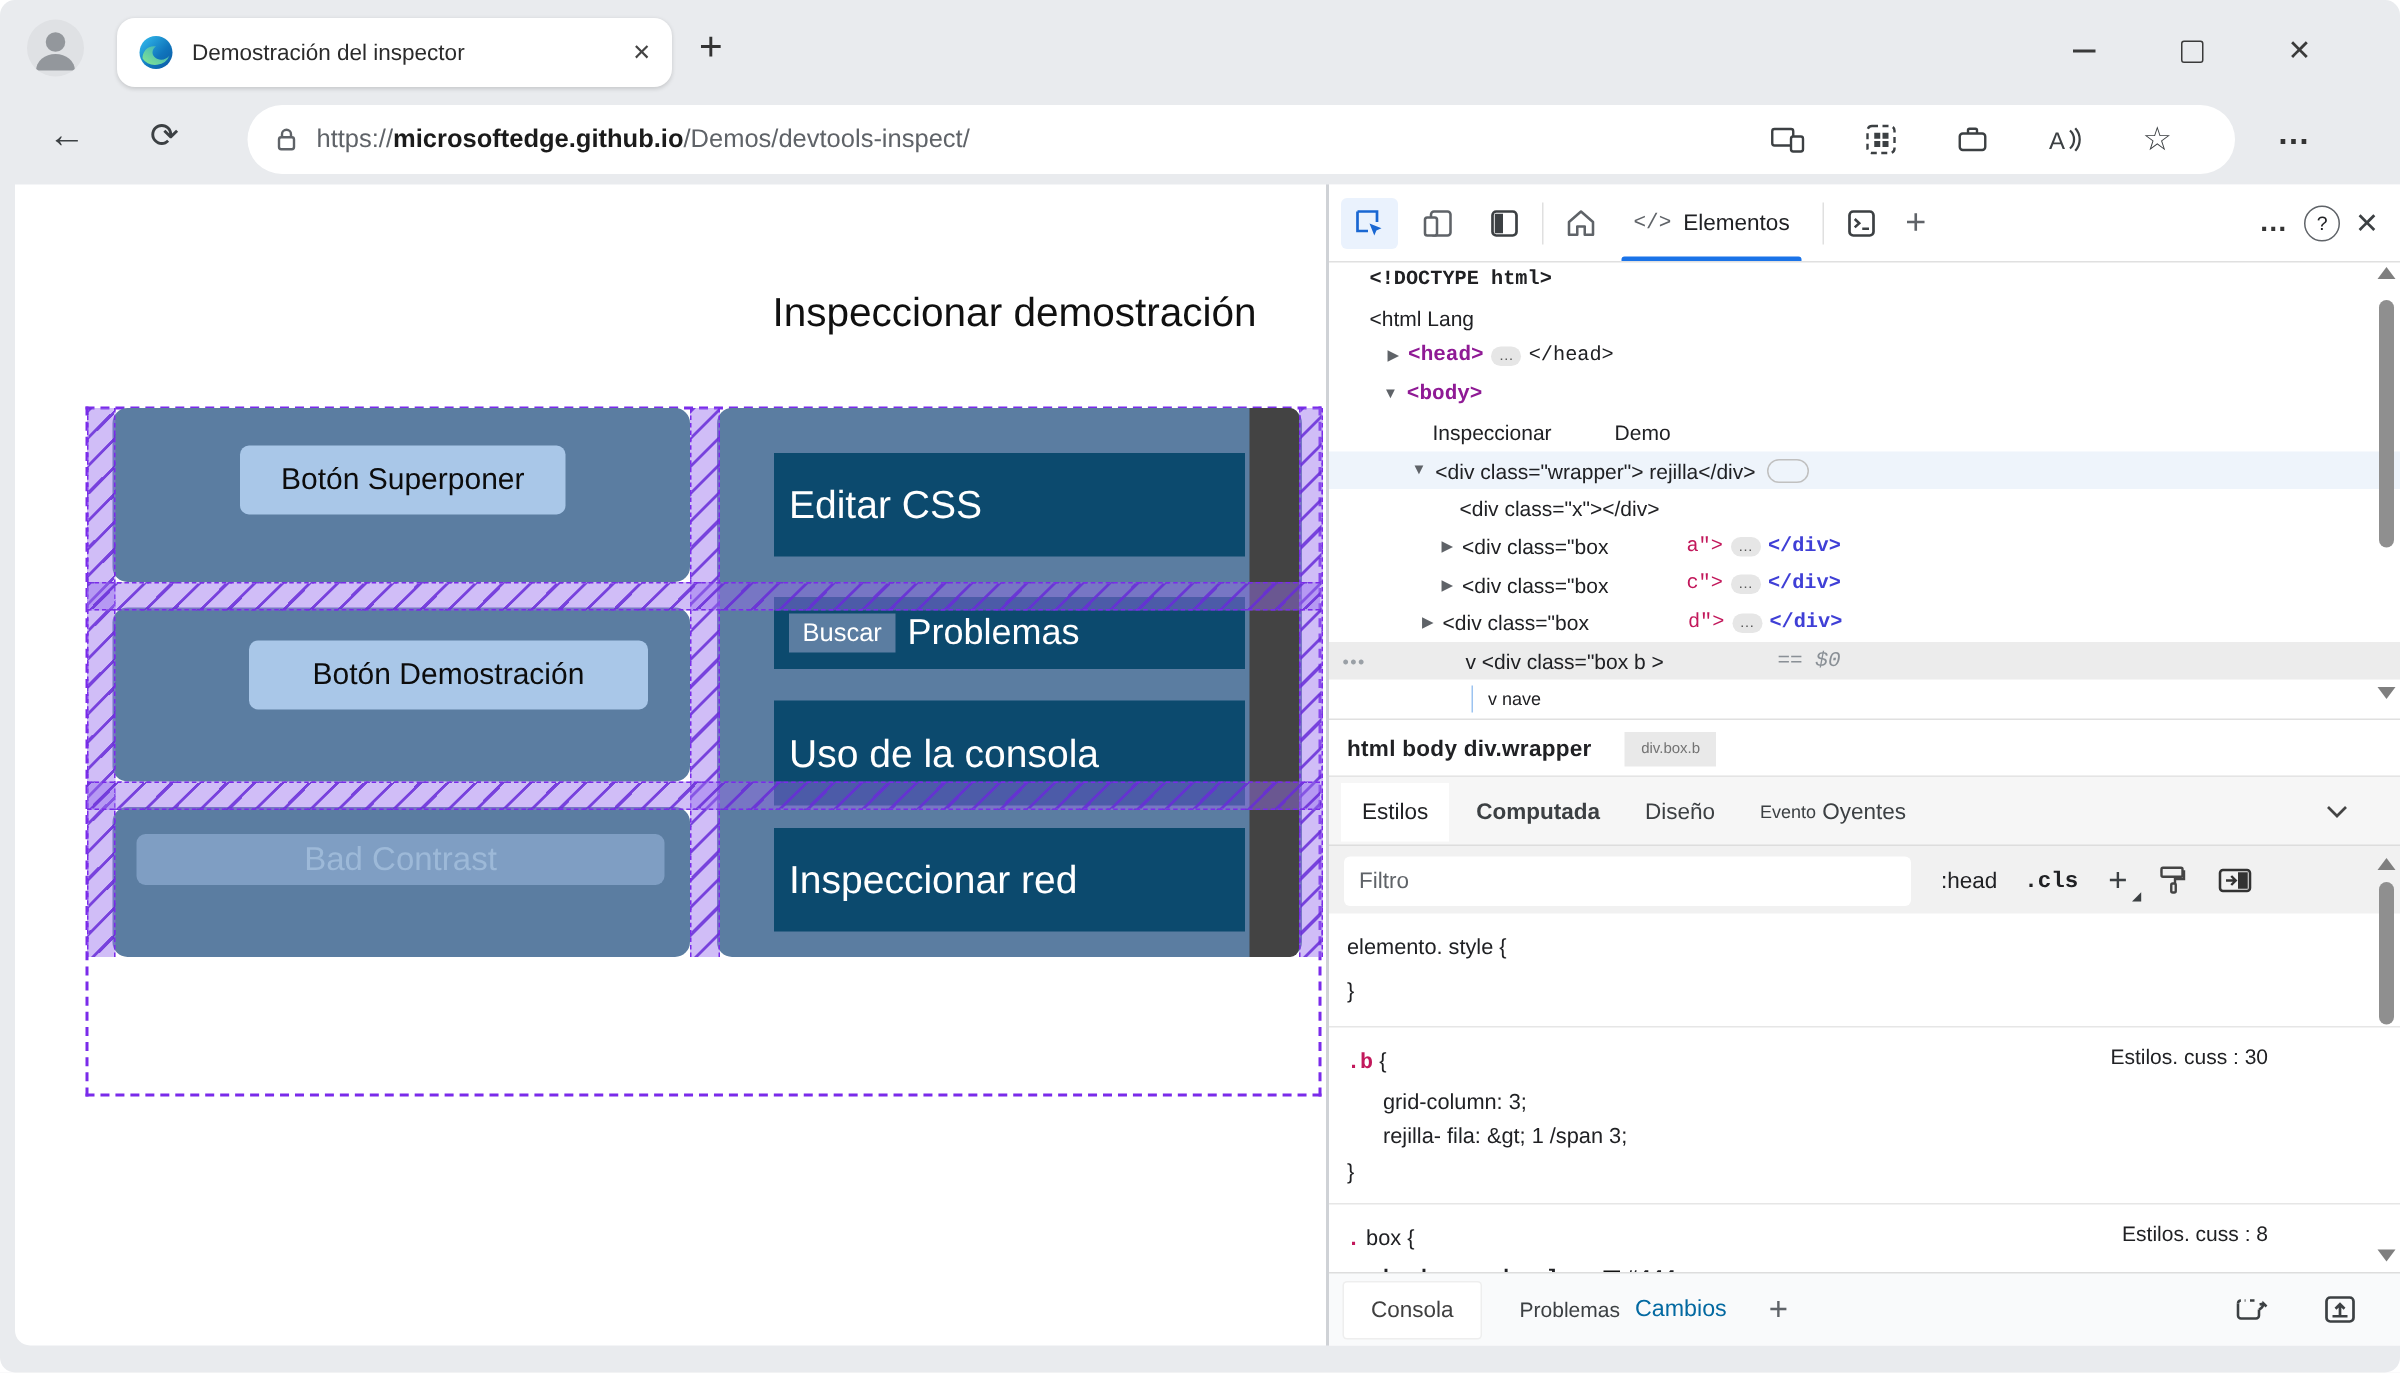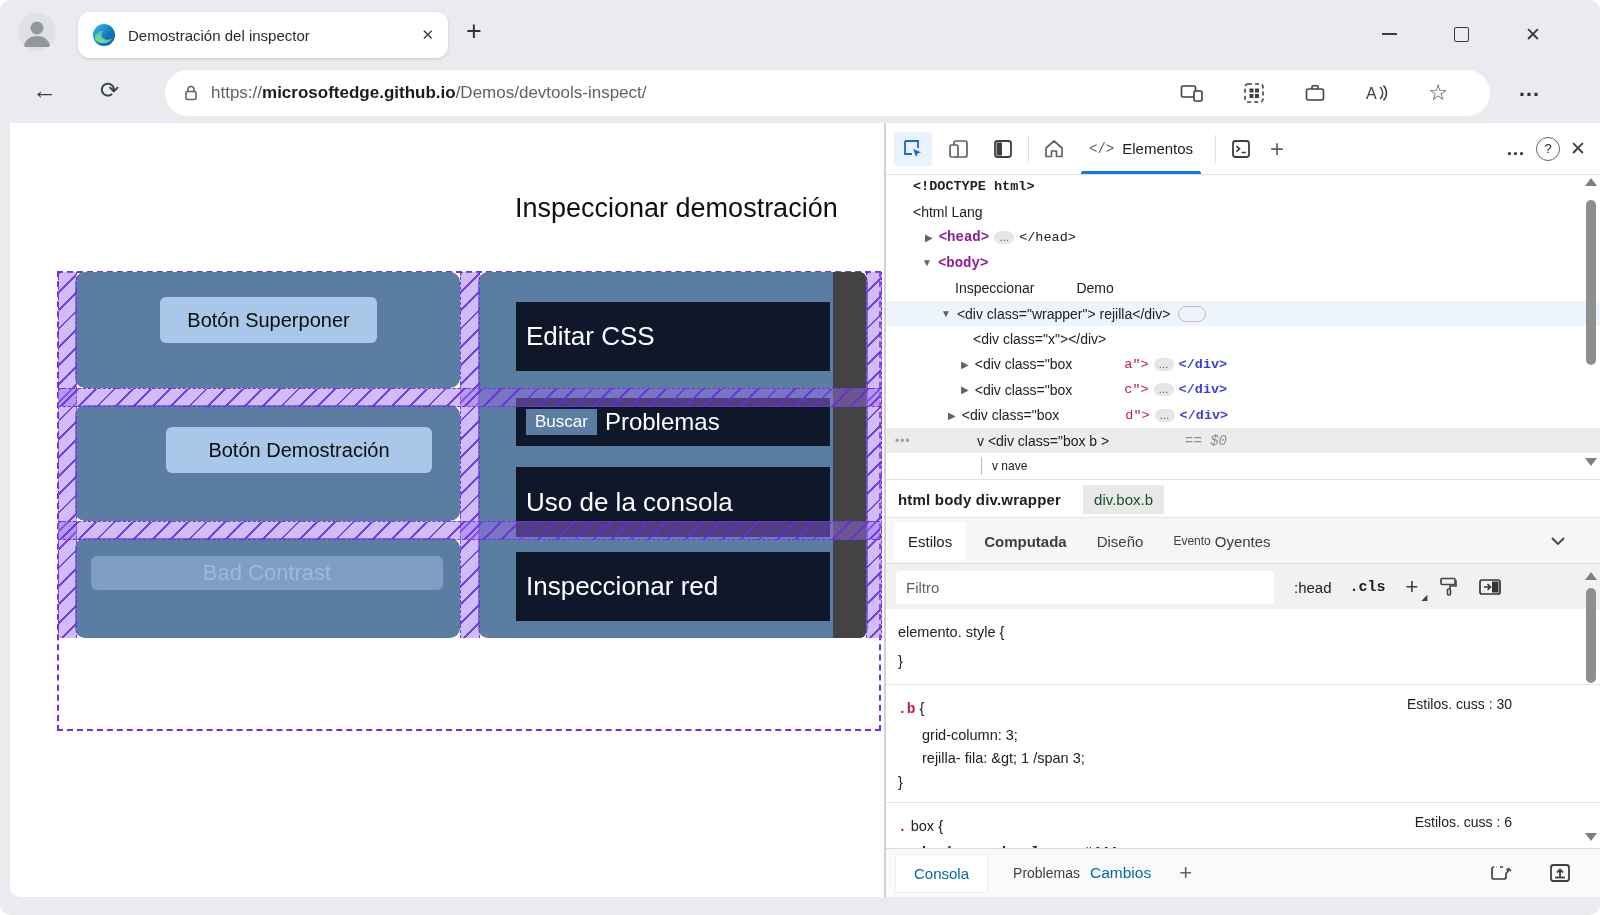--- a/index.html
+++ b/index.html
@@ -44,21 +44,21 @@
   .b1{left:17px;top:0;width:385px;height:116px;}
   .b2{left:17px;top:133px;width:385px;height:116px;}
   .b3{left:17px;top:266px;width:385px;height:100px;}
   .bB{left:420px;top:0;width:390px;height:366px;}
   .darkstrip{position:absolute;right:2px;top:0;width:33px;height:100%;background:#434343;border-radius:0 6px 6px 0;}
   .pbtn{position:absolute;background:#a9c7e8;border-radius:6px;display:flex;align-items:center;justify-content:center;
     font-size:20px;color:#0c0c0c;z-index:2;}
   .pb1{left:102px;top:25px;width:217px;height:46px;}
   .pb2{left:108px;top:155px;width:266px;height:46px;}
   .pb3{left:33px;top:284px;width:352px;height:34px;background:#7f9ec3;color:#9db9d8;font-size:22px;}
-  .tbtn{position:absolute;background:#0f172a;color:#fff;display:flex;align-items:center;padding-left:10px;
+  .tbtn{position:absolute;background:#0c4a6e;color:#fff;display:flex;align-items:center;padding-left:10px;
     box-sizing:border-box;font-size:26px;z-index:2;}
   .t1{left:458px;top:30px;width:314px;height:69px;}
   .t2{left:458px;top:126px;width:314px;height:48px;}
   .t3{left:458px;top:195px;width:314px;height:70px;}
   .t4{left:458px;top:280px;width:314px;height:69px;}
   .buscar-chip{background:#5b7da1;color:#fff;font-size:17px;padding:3px 9px;margin-right:8px;}
   .problemas{font-size:24px;}
   .hatch{position:absolute;z-index:3;background-color:rgba(152,112,238,.46);
     background-image:repeating-linear-gradient(135deg,rgba(104,44,216,.85) 0 2px,transparent 2px 13px);pointer-events:none;}
   .hatch.v{border-left:1.5px dashed #7a2bea;border-right:1.5px dashed #7a2bea;}
@@ -105,21 +105,21 @@
   
   .sbar{position:absolute;width:12px;right:3px;z-index:5;}
   .sb-tri-up{width:0;height:0;border-left:6px solid transparent;border-right:6px solid transparent;border-bottom:8px solid #7f7f7f;margin:0 auto;}
   .sb-tri-dn{width:0;height:0;border-left:6px solid transparent;border-right:6px solid transparent;border-top:8px solid #7f7f7f;margin:0 auto;}
   .sb-thumb{width:10px;background:#8f8f8f;border-radius:6px;margin:6px auto;}
 
   
   .crumbs{position:absolute;left:0;top:356px;right:0;height:38px;border-top:1px solid #e0e0e0;
     display:flex;align-items:center;padding-left:12px;background:#fff;}
   .crumb-path{font-size:15px;color:#202124;font-weight:600;letter-spacing:.2px;}
-  .crumb-cur{margin-left:22px;background:#e9e9e9;color:#14532d;font-size:15px;padding:6px 11px;}
+  .crumb-cur{margin-left:22px;background:#e9e9e9;color:#737373;font-size:10px;padding:6px 11px;}
 
   
   .stabs{position:absolute;left:0;top:394px;right:0;height:46px;background:#f6f6f6;border-top:1px solid #e4e4e4;
     display:flex;align-items:center;padding-left:8px;}
   .stab{font-size:15px;color:#3c4043;margin-right:30px;}
   .stab.active{background:#fff;padding:11px 14px;color:#202124;margin-right:18px;}
   .stab-ev{font-size:12px;color:#3c4043;margin-right:4px;}
   .stab-chev{margin-left:auto;margin-right:34px;color:#444;}
 
   
@@ -140,21 +140,21 @@
   .rline{line-height:29px;}
   .rprop{line-height:23px;padding-left:24px;}
   .sel-b{color:#c2185b;font-family:"Liberation Mono",monospace;font-weight:700;}
   .rlink{position:absolute;right:88px;top:11px;font-size:14px;color:#202124;}
   .swatch{display:inline-block;width:11px;height:11px;background:#111;margin:0 4px;vertical-align:middle;}
   .bgprop{font-family:"Liberation Mono",monospace;font-weight:700;font-size:14px;}
 
   
   .bbar{position:absolute;left:0;bottom:0;right:0;height:48px;background:#f9fafb;border-top:1px solid #ddd;
     display:flex;align-items:center;padding-left:10px;}
-  .btab-active{background:#fff;padding:10px 18px;font-size:15px;color:#0369a1;border-radius:2px;box-shadow:0 0 0 1px #eee;}
+  .btab-active{background:#fff;padding:10px 18px;font-size:15px;color:#404040;border-radius:2px;box-shadow:0 0 0 1px #eee;}
   .btab{font-size:14px;color:#3c4043;margin-left:26px;}
   .btab.big{font-size:15.5px;color:#0369a1;font-weight:500;margin-left:10px;}
   .bplus{font-size:22px;color:#5f6368;margin-left:28px;font-weight:300;}
   .bicons{margin-left:auto;display:flex;align-items:center;gap:36px;padding-right:28px;color:#3c4043;}
 
   svg{display:block;}
 </style>
 </head>
 <body>
 
@@ -425,21 +425,21 @@
         </div>
         <div class="rsec">
           <div class="rline"><span class="sel-b">.b</span><span> {</span></div>
           <span class="rlink">Estilos. cuss : 30</span>
           <div class="rprop">grid-column: 3;</div>
           <div class="rprop">rejilla-  fila: &amp;gt; 1 /span 3;</div>
           <div class="rline" style="line-height:24px;">}</div>
         </div>
         <div class="rsec" style="border-bottom:none;">
           <div class="rline"><span class="sel-b">.</span><span> box {</span></div>
-          <span class="rlink">Estilos. cuss : 6</span>
+          <span class="rlink">Estilos. cuss : 8</span>
           <div class="rprop bgprop">
             <span>background-color:</span><span class="swatch"></span><span>#444;</span>
           </div>
         </div>
       </div>
 
       <div class="sbar" style="top:449px;height:277px;">
         <div class="sb-tri-up"></div>
         <div class="sb-thumb" style="height:95px;margin-top:8px;"></div>
         <div class="sb-tri-dn" style="margin-top:150px;"></div>

